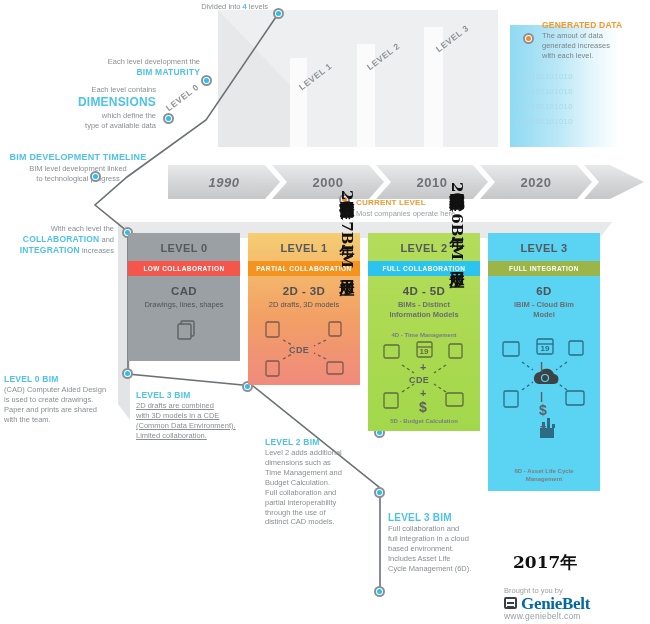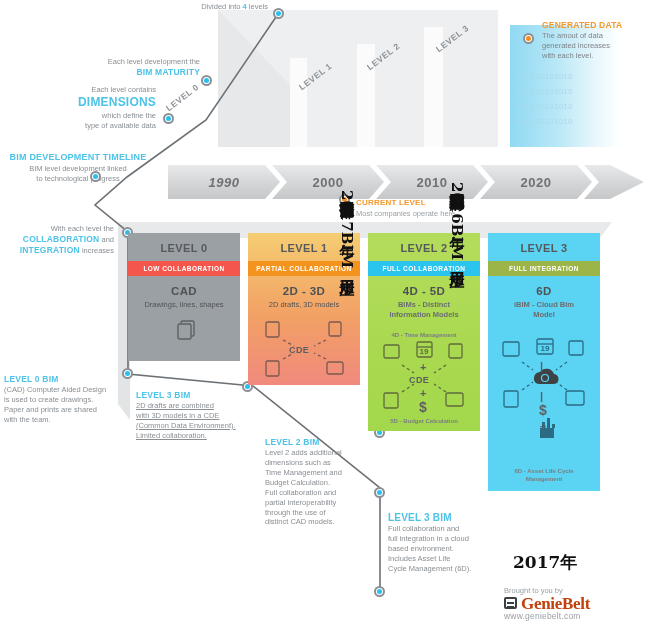--- a/index.html
+++ b/index.html
@@ -68,21 +68,21 @@
     color: #111111;
     font-size: 15px;
     letter-spacing: 0px;
     line-height: 1;
     white-space: nowrap;
   }
   .cn-year { position: absolute; font-family: "DejaVu Serif", serif; font-weight: bold; color: #111; font-size: 17px; }
 
   
   .brought { position: absolute; font-size: 7.5px; color: #9aa0a4; }
-  .gb { position: absolute; font-size: 17px; font-weight: bold; color: #c2410c; letter-spacing: -.3px; font-family: "Liberation Serif", serif; text-align: center; }
+  .gb { position: absolute; font-size: 17px; font-weight: bold; color: #0369a1; letter-spacing: -.3px; font-family: "Liberation Serif", serif; text-align: center; }
   .gburl { position: absolute; font-size: 8.5px; color: #9aa0a4; letter-spacing: .2px; }
   .gbmark { position: absolute; width: 13px; height: 12px; border: 2px solid #3a3f43; border-radius: 2px; }
   .gbmark::before { content:""; position:absolute; left:1px; right:1px; top:3px; height:1.5px; background:#3a3f43; }
   .gbmark::after  { content:""; position:absolute; left:1px; right:1px; top:6.5px; height:1.5px; background:#3a3f43; }
 
   svg.overlay { position: absolute; left: 0; top: 0; width: 650px; height: 624px; pointer-events: none; }
 </style>
 </head>
 <body>
 

